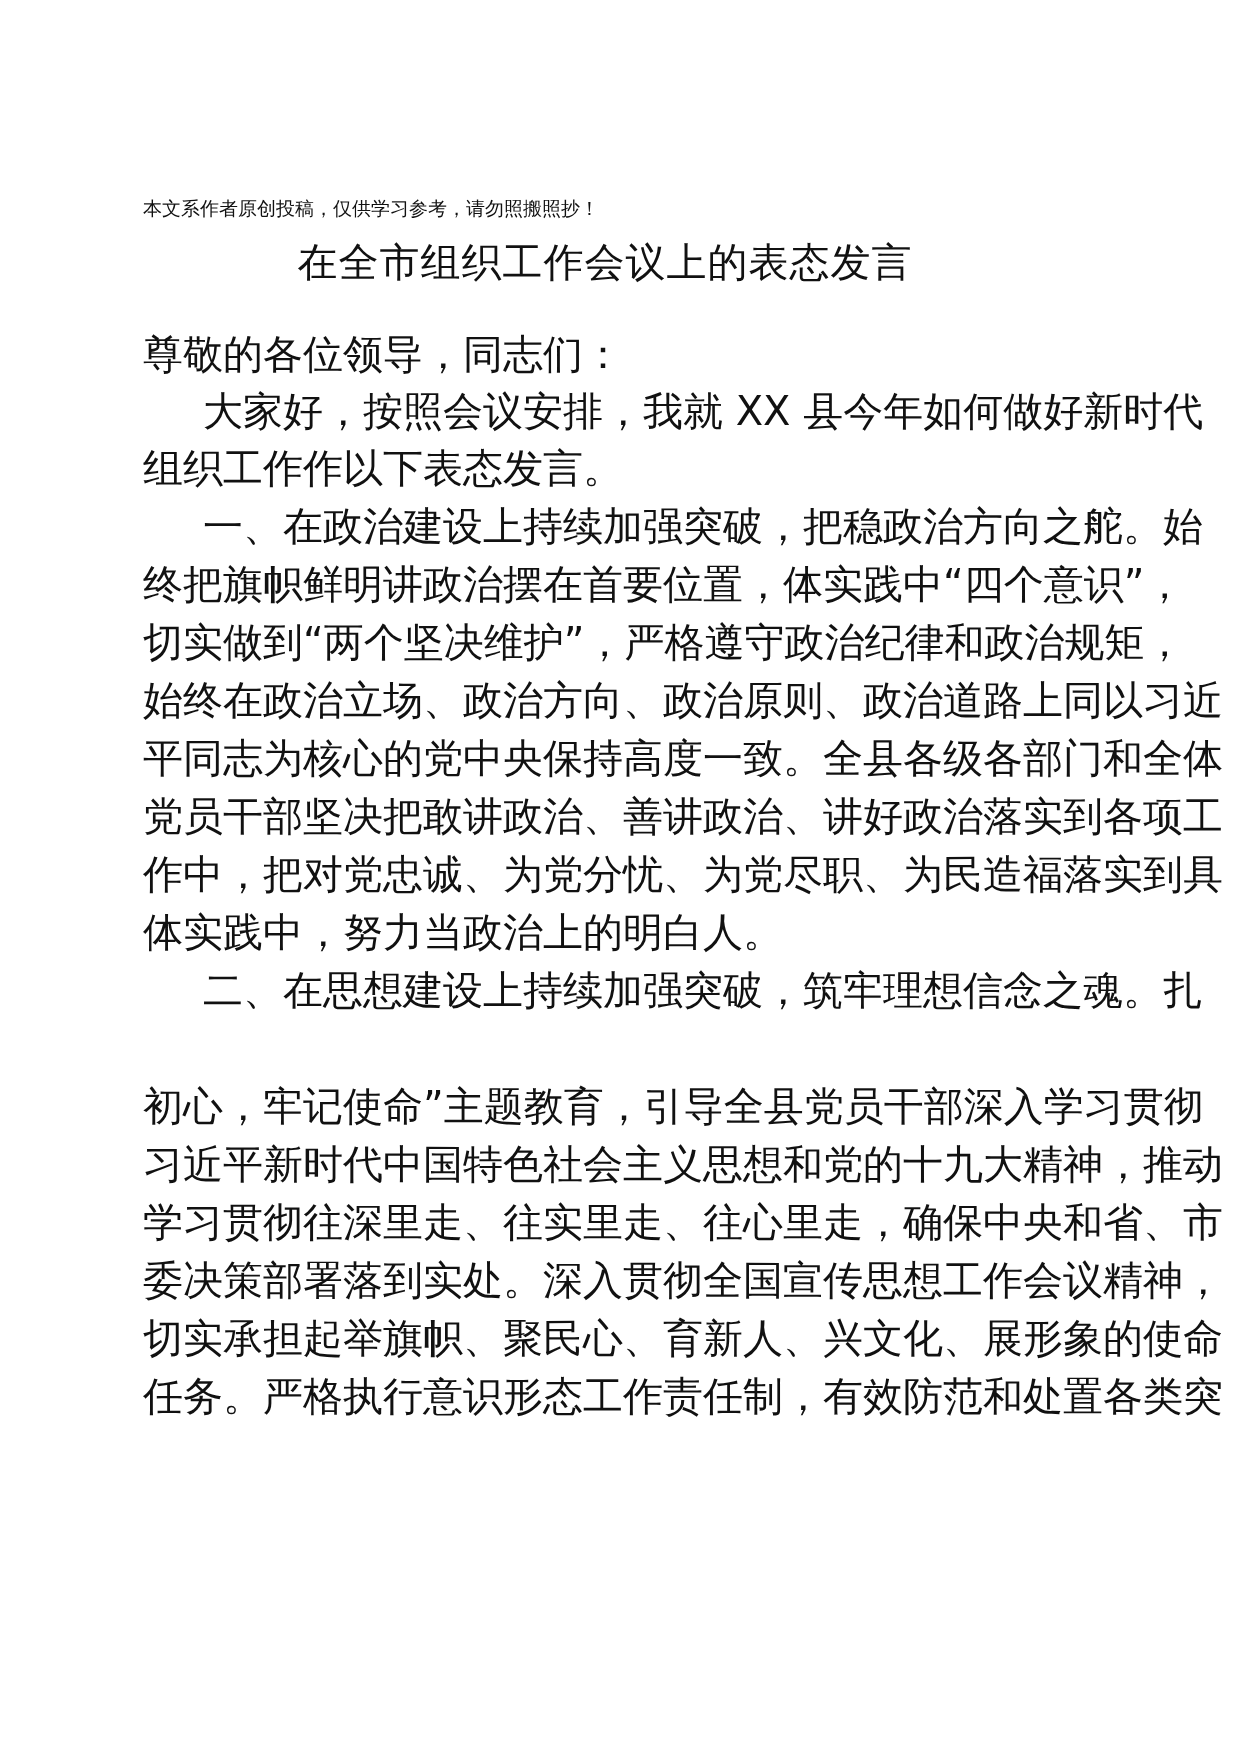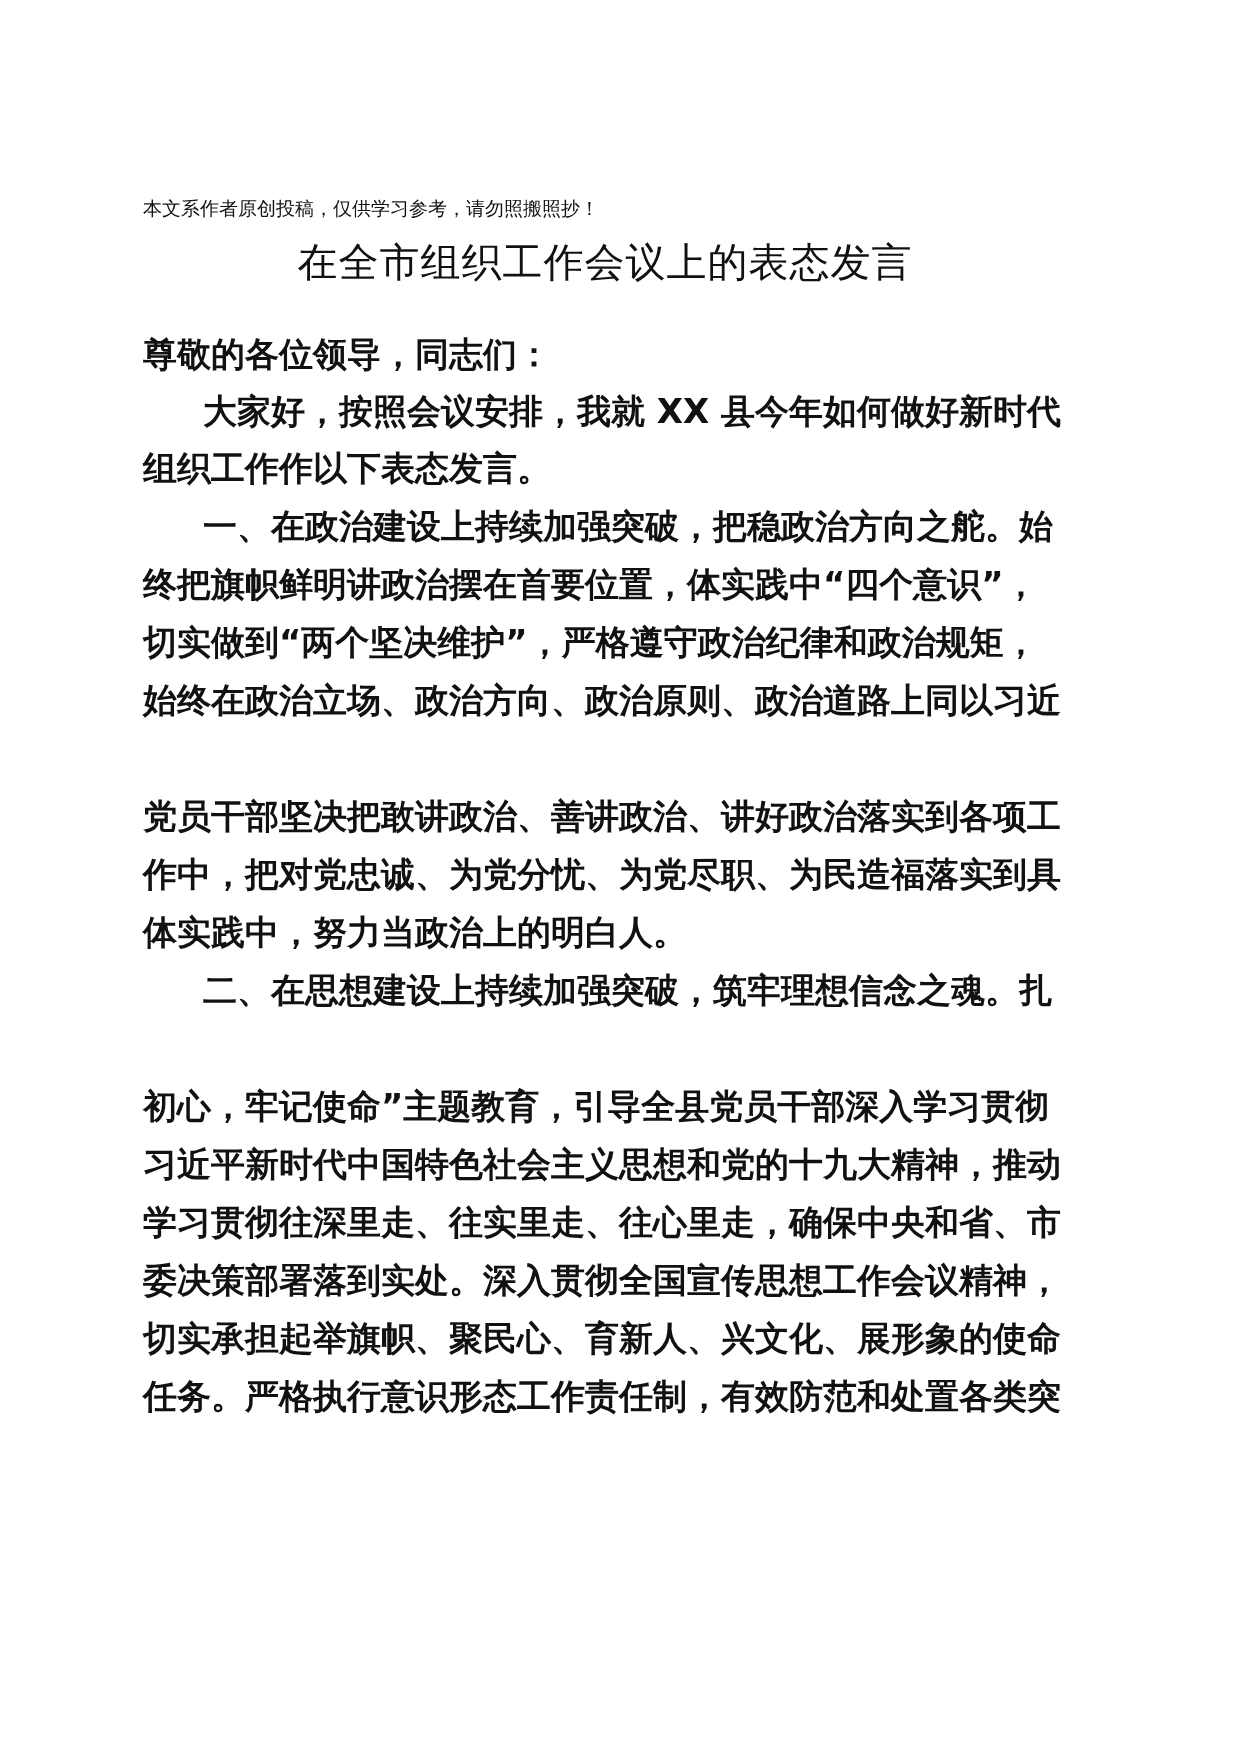--- a/index.html
+++ b/index.html
@@ -41,24 +41,23 @@
       font-size: 40px;
       line-height: 52px;
       white-space: nowrap;
       letter-spacing: 1px;
       padding-right: 30px;
       box-sizing: border-box;
     }
     .line {
       position: absolute;
       left: 143px;
-      font-size: 34px;
+      font-size: 40px;
       line-height: 40px;
       white-space: nowrap;
-      font-weight: bold;
     }
     .line.indent {
       left: 203px;
     }
     .line.heading {
       font-family: "DejaVu Serif", "Liberation Serif", serif;
     }
   </style>
 </head>
 <body>
@@ -69,20 +68,21 @@
 
   <div class="line" style="top:334px;">尊敬的各位领导，同志们：</div>
 
   <div class="line indent" style="top:391px;">大家好，按照会议安排，我就 XX 县今年如何做好新时代</div>
   <div class="line" style="top:448px;">组织工作作以下表态发言。</div>
 
   <div class="line indent heading" style="top:506px;">一、在政治建设上持续加强突破，把稳政治方向之舵。始</div>
   <div class="line" style="top:564px;">终把旗帜鲜明讲政治摆在首要位置，体实践中“四个意识”，</div>
   <div class="line" style="top:622px;">切实做到“两个坚决维护”，严格遵守政治纪律和政治规矩，</div>
   <div class="line" style="top:680px;text-align:right;">始终在政治立场、政治方向、政治原则、政治道路上同以习近</div>
+  <div class="line" style="top:738px;">平同志为核心的党中央保持高度一致。全县各级各部门和全体</div>
   <div class="line" style="top:796px;">党员干部坚决把敢讲政治、善讲政治、讲好政治落实到各项工</div>
   <div class="line" style="top:854px;">作中，把对党忠诚、为党分忧、为党尽职、为民造福落实到具</div>
   <div class="line" style="top:912px;">体实践中，努力当政治上的明白人。</div>
 
   <div class="line indent heading" style="top:970px;">二、在思想建设上持续加强突破，筑牢理想信念之魂。扎</div>
   <div class="line" style="top:1086px;">初心，牢记使命”主题教育，引导全县党员干部深入学习贯彻</div>
   <div class="line" style="top:1144px;">习近平新时代中国特色社会主义思想和党的十九大精神，推动</div>
   <div class="line" style="top:1202px;">学习贯彻往深里走、往实里走、往心里走，确保中央和省、市</div>
   <div class="line" style="top:1260px;">委决策部署落到实处。深入贯彻全国宣传思想工作会议精神，</div>
   <div class="line" style="top:1318px;">切实承担起举旗帜、聚民心、育新人、兴文化、展形象的使命</div>

